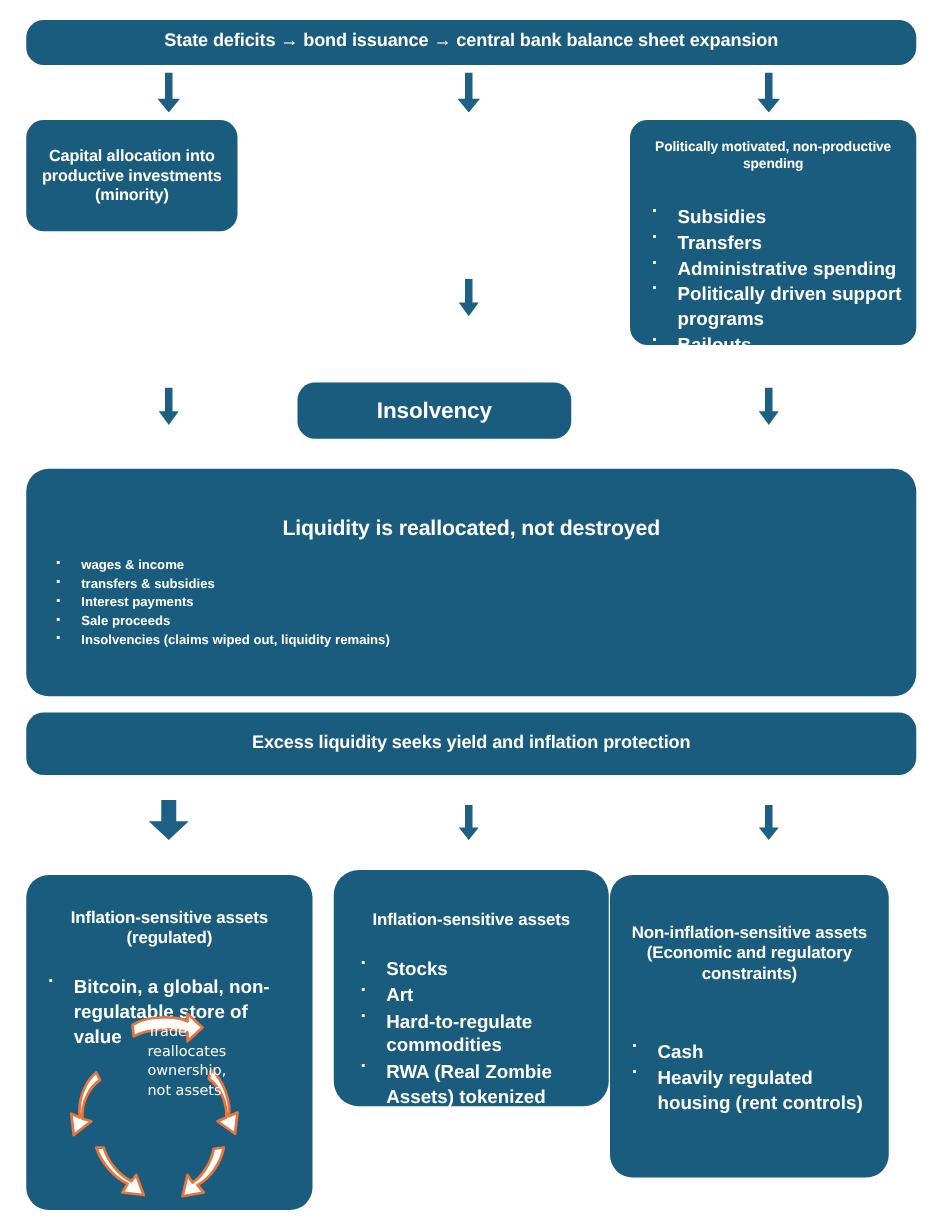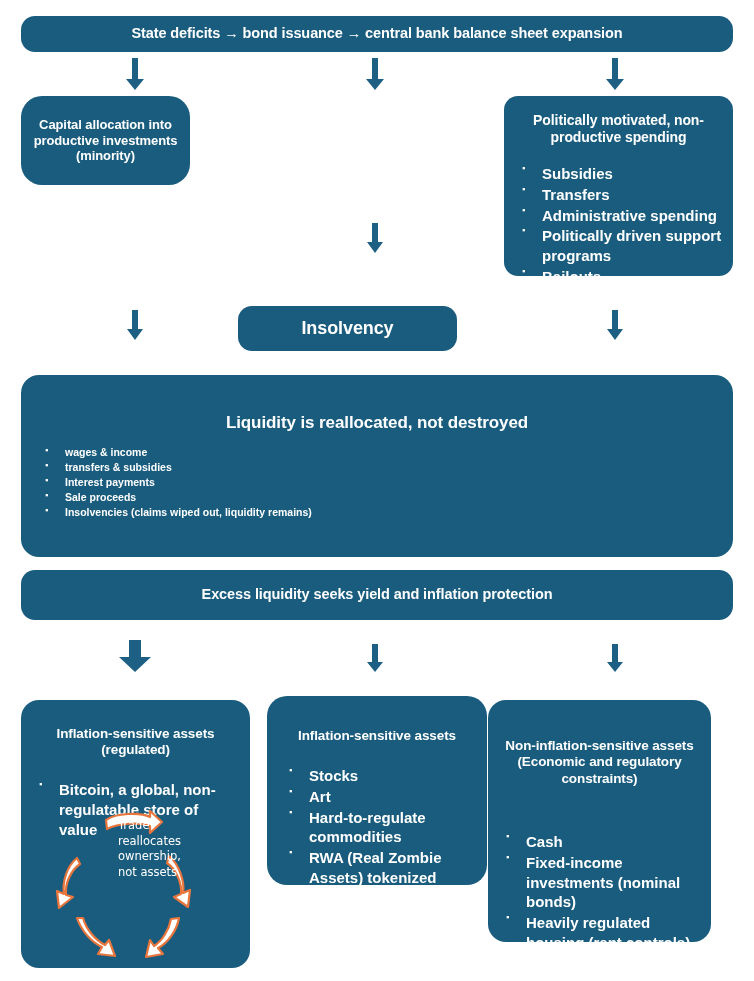--- a/index.html
+++ b/index.html
@@ -80,27 +80,27 @@
     <svg width="18" height="32" viewBox="0 0 18 32">
         <path d="M6 0 H12 V21 H18 L9 32 L0 21 H6 Z" fill="#1d6084"></path>
       </svg>
   </div>
   <div class="arrow" style="left:606px;top:58px;">
     <svg width="18" height="32" viewBox="0 0 18 32">
         <path d="M6 0 H12 V21 H18 L9 32 L0 21 H6 Z" fill="#1d6084"></path>
       </svg>
   </div>
 
-  <div class="box" style="left:21px;top:96px;width:169px;height:89px;display:flex;align-items:center;justify-content:center;border-radius:21px;">
+  <div class="box" style="left:21px;top:96px;width:169px;height:89px;display:flex;align-items:center;justify-content:center;">
     <div class="title" style="font-size:13px;padding:0 12px;">Capital allocation into productive investments (minority)</div>
   </div>
 
 
   <div class="box" style="left:504px;top:96px;width:229px;height:180px;">
-    <div class="title hdr-center" style="top:16px;font-size:14px;padding:0 14px;">Politically motivated, non-productive spending</div>
+    <div class="title hdr-center" style="top:16px;font-size:11px;padding:0 14px;">Politically motivated, non-productive spending</div>
     <ul class="bul" style="left:12px;top:68px;right:10px;">
         <li>Subsidies</li>
         <li>Transfers</li>
         <li>Administrative spending</li>
         <li>Politically driven support programs</li>
         <li>Bailouts</li>
       </ul>
   </div>
 
   <div class="arrow" style="left:367px;top:223px;">
@@ -197,18 +197,17 @@
         <li>Art</li>
         <li>Hard-to-regulate commodities</li>
         <li>RWA (Real Zombie Assets) tokenized Commodities, Land…</li>
       </ul>
   </div>
 
   <div class="box" style="left:488px;top:700px;width:223px;height:242px;border-radius:18px;">
     <div class="title hdr-center" style="top:38px;font-size:13.5px;padding:0 10px;">Non-inflation-sensitive assets (Economic and regulatory constraints)</div>
     <ul class="bul" style="left:12px;top:132px;right:10px;">
         <li>Cash</li>
-        <li>Fixed-income investments (nominal bonds)</li>
         <li>Heavily regulated housing (rent controls)</li>
       </ul>
   </div>
 
 </div>
 
 </body></html>

